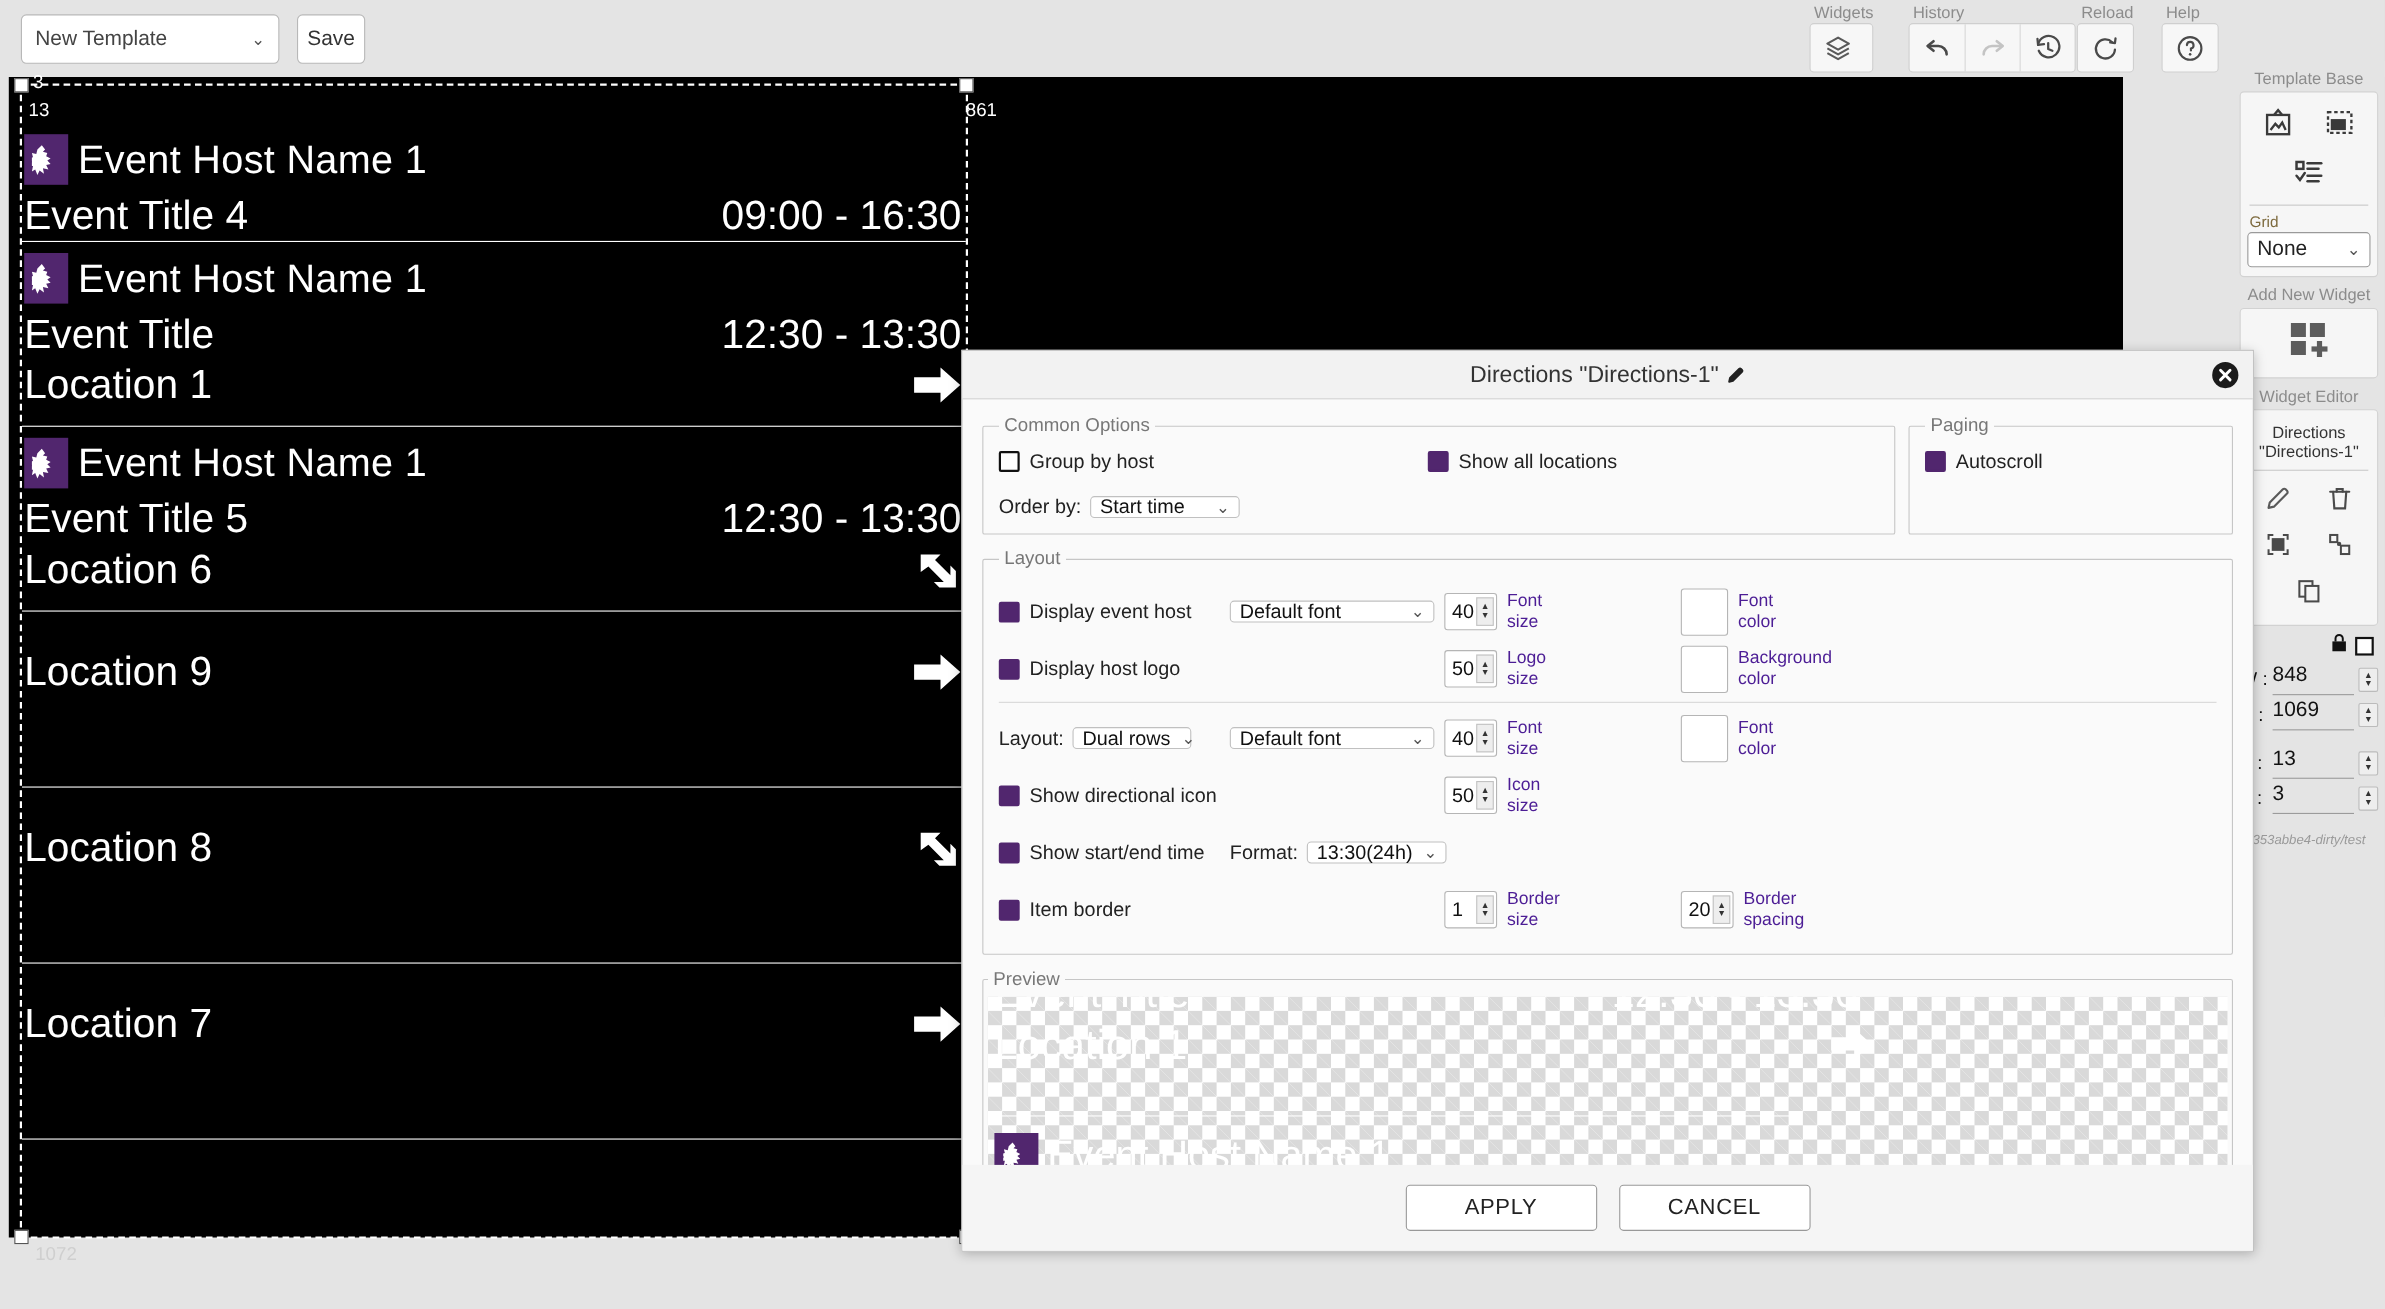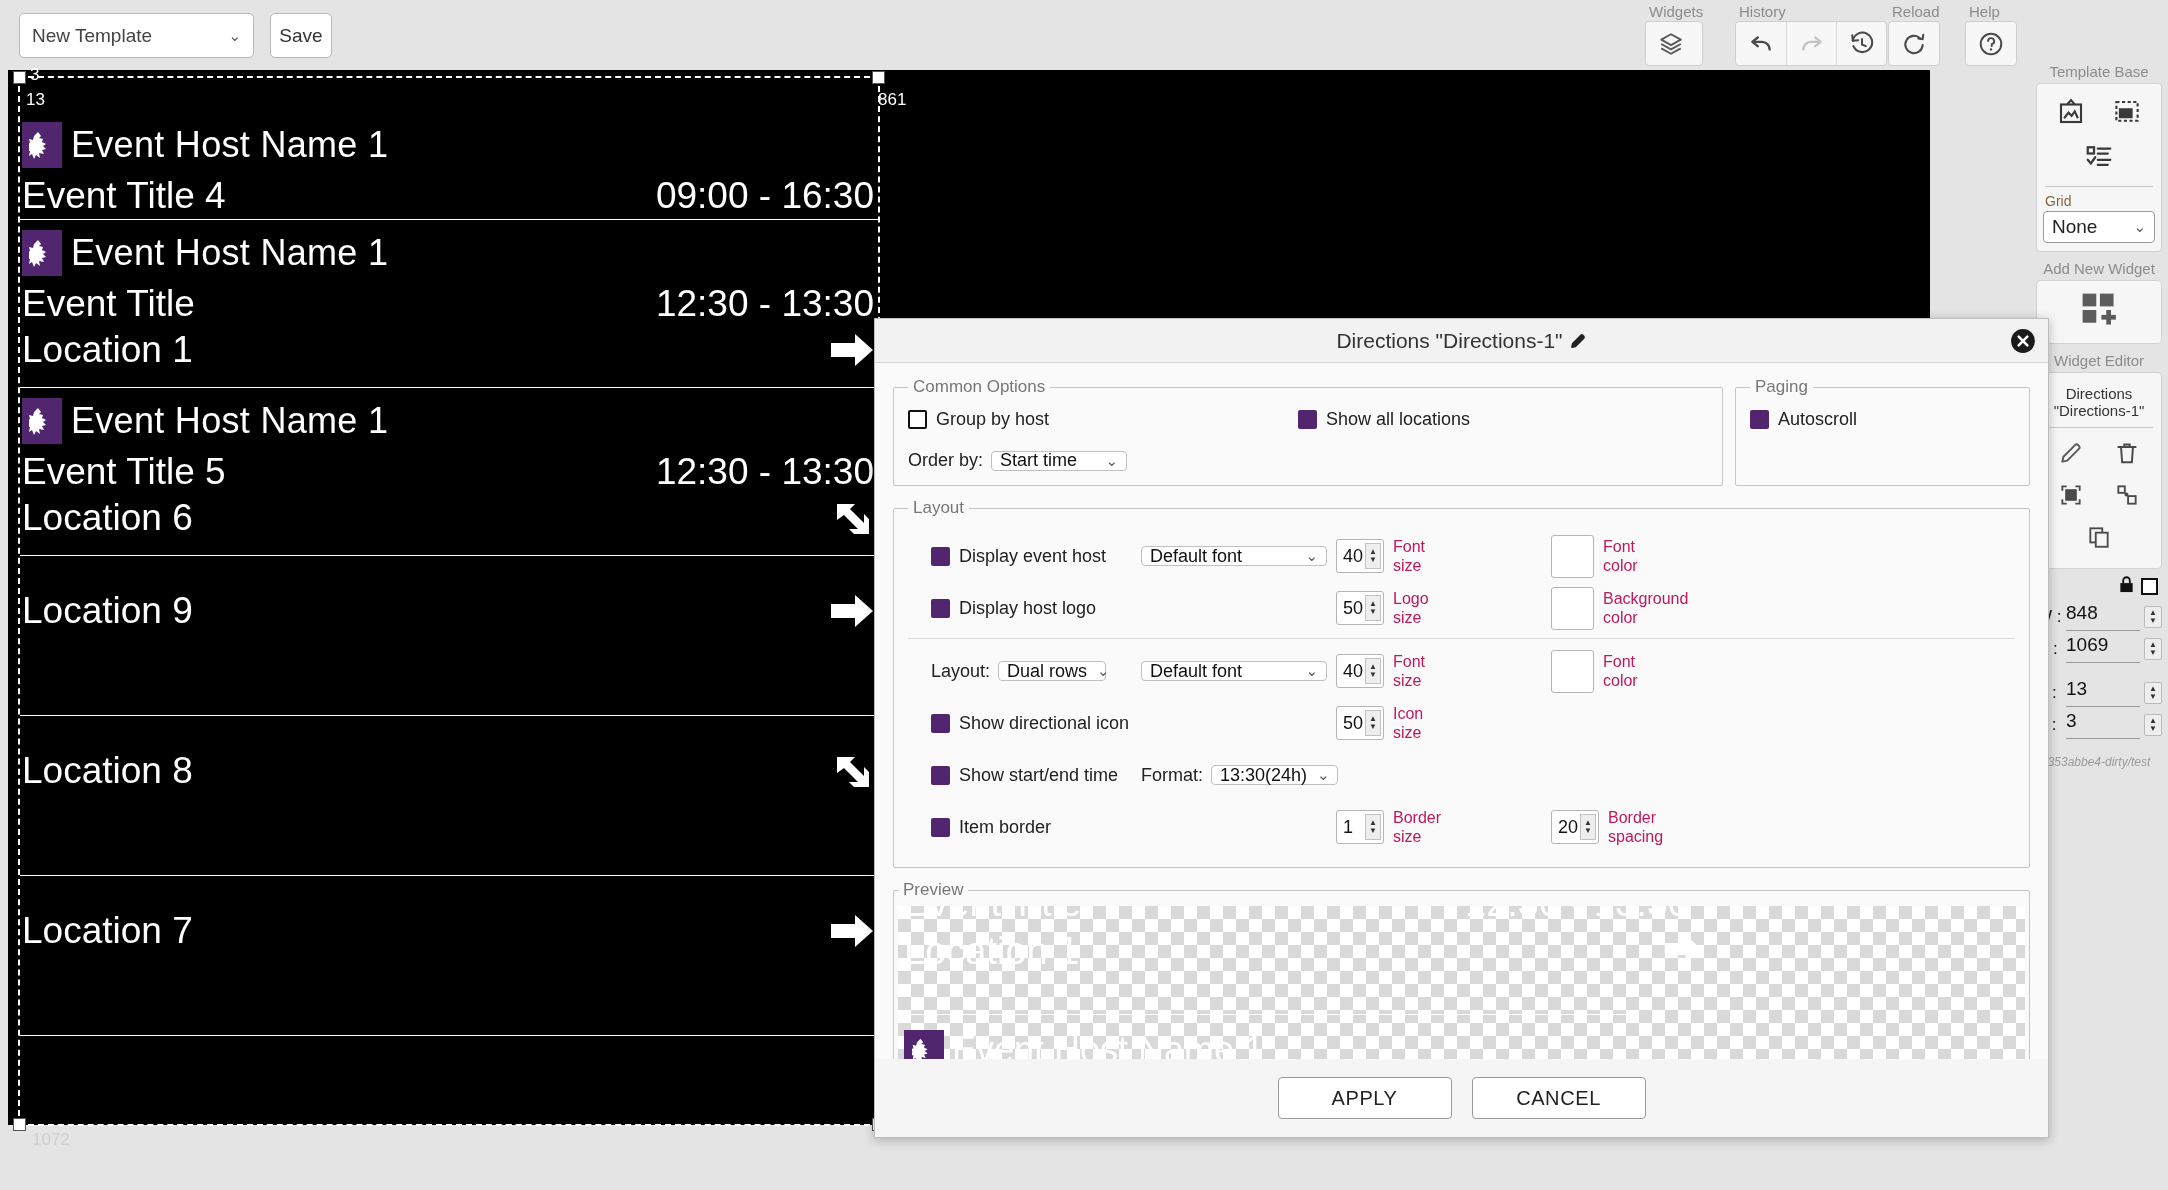--- a/index.html
+++ b/index.html
@@ -186,38 +186,38 @@
   .orderby .t { font-size: 18px; color: #222; margin-right: 8px; }
   .sel {
     background: #fff; border: 1px solid #c0c0c0; border-radius: 4px;
     height: 20px; display: flex; align-items: center; padding: 0 8px;
     font-size: 18px; color: #111; cursor: pointer;
   }
   .sel .lbl { flex: 1; white-space: nowrap; }
   .sel .chev { margin-left: 10px; }
 
   .lrow { display: flex; align-items: center; min-height: 52px; }
-  .lrow-cb { width: 210px; display: flex; align-items: center; margin-left: 23px; }
+  .lrow-cb { width: 210px; display: flex; align-items: center; }
   .lrow-font { width: 195px; }
   .lrow-num { width: 215px; display: flex; align-items: center; }
   .lrow-color { display: flex; align-items: center; }
 
   .numbox {
     background: #fff; border: 1px solid #b5b5b5; border-radius: 3px;
     height: 34px; width: 48px; display: flex; align-items: center;
     padding-left: 6px; font-size: 18px; color: #111;
   }
   .numbox .v { flex: 1; }
   .numspin {
     width: 16px; height: 26px; background: #eee; border: 1px solid #c2c2c2;
     display: flex; flex-direction: column; align-items: center;
     justify-content: center; margin-right: 2px; cursor: pointer;
   }
   .numspin span { font-size: 8px; line-height: 8px; color: #333; }
-  .numlabel { font-size: 16px; color: #be185d; line-height: 19px; margin-left: 9px; }
+  .numlabel { font-size: 16px; color: #4c1d95; line-height: 19px; margin-left: 9px; }
   .swatch {
     width: 43px; height: 43px; background: #fff; border: 1px solid #b5b5b5;
     border-radius: 3px; cursor: pointer; flex: 0 0 auto;
   }
   .layout-hr { border-top: 1px solid #d8d8d8; margin: 4px 0 6px; }
 
   
   .preview-box {
     height: 155px; position: relative; overflow: hidden;
     background-color: #fff;

